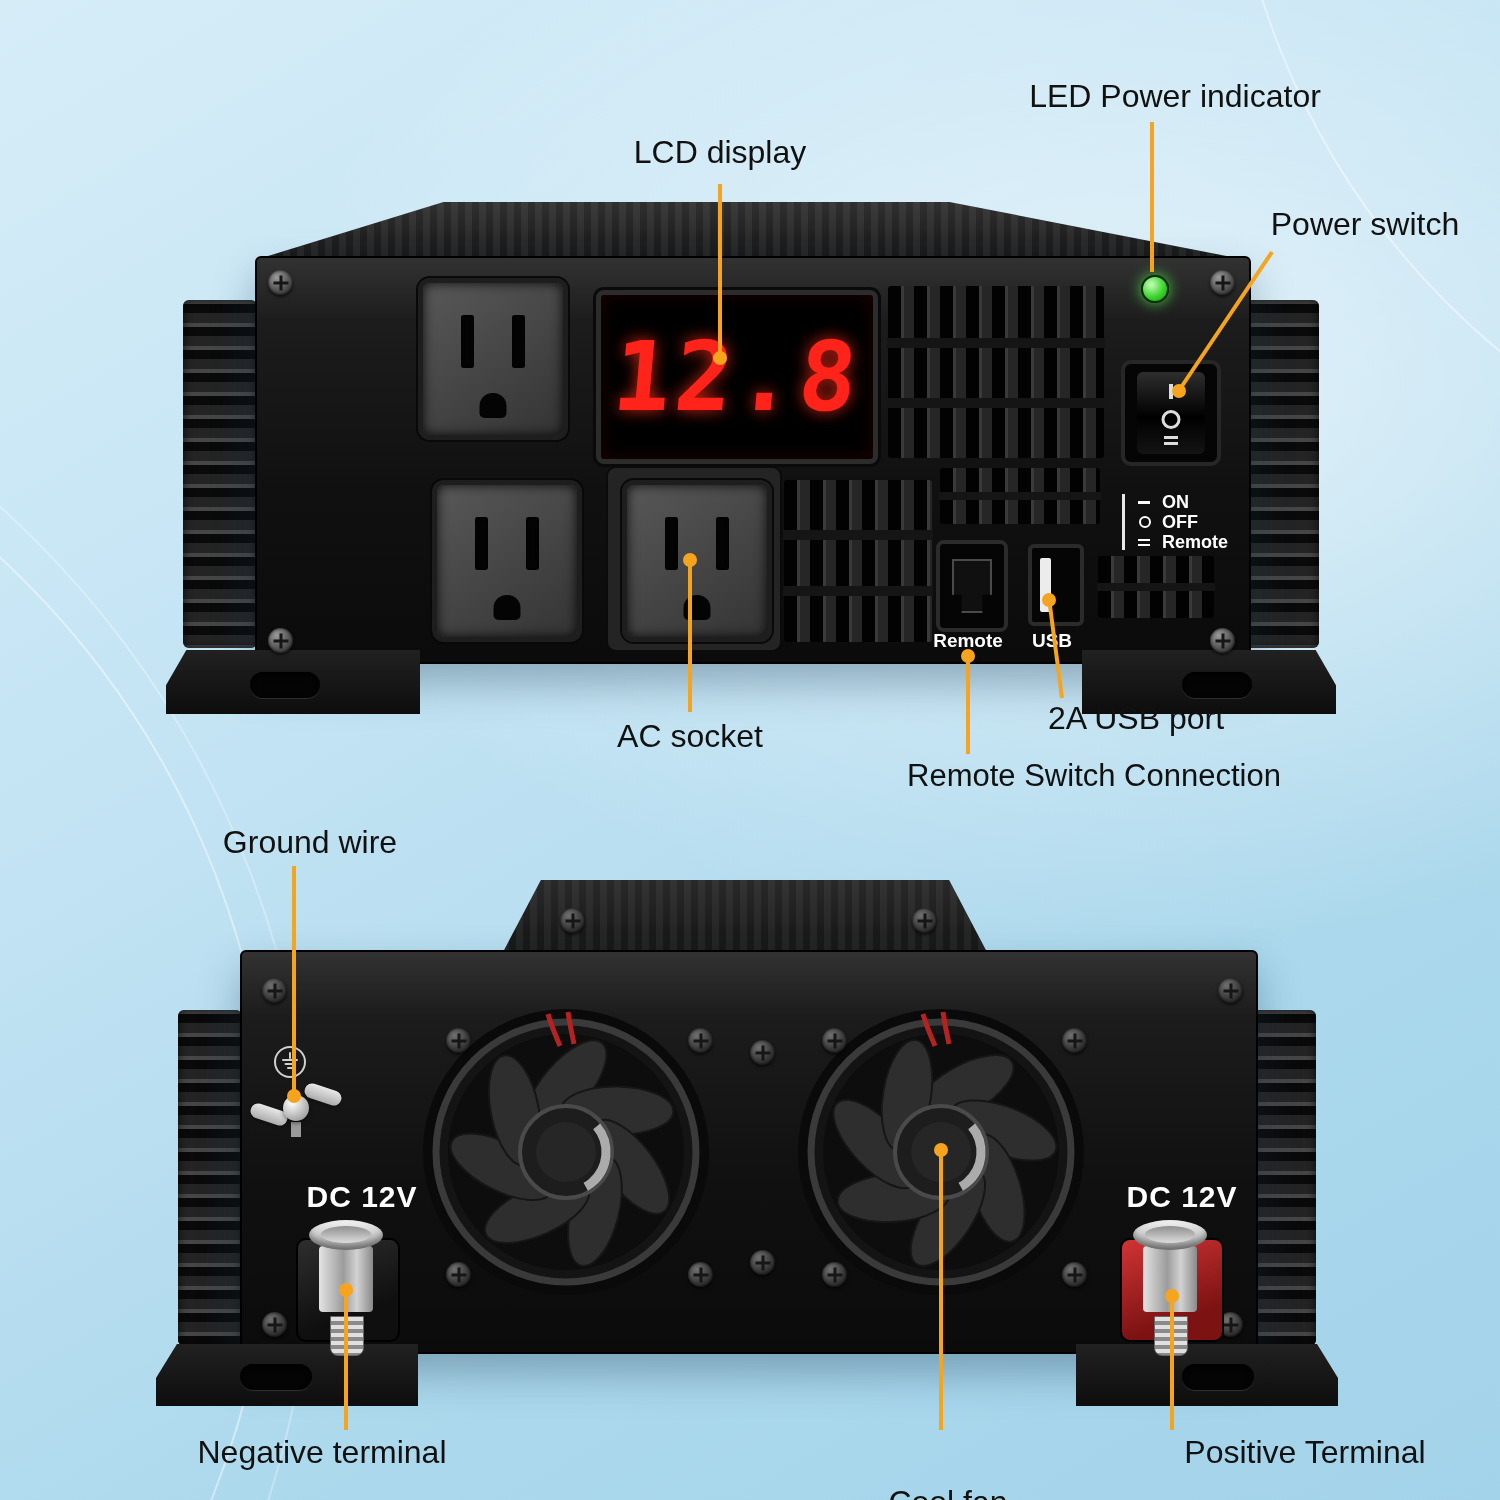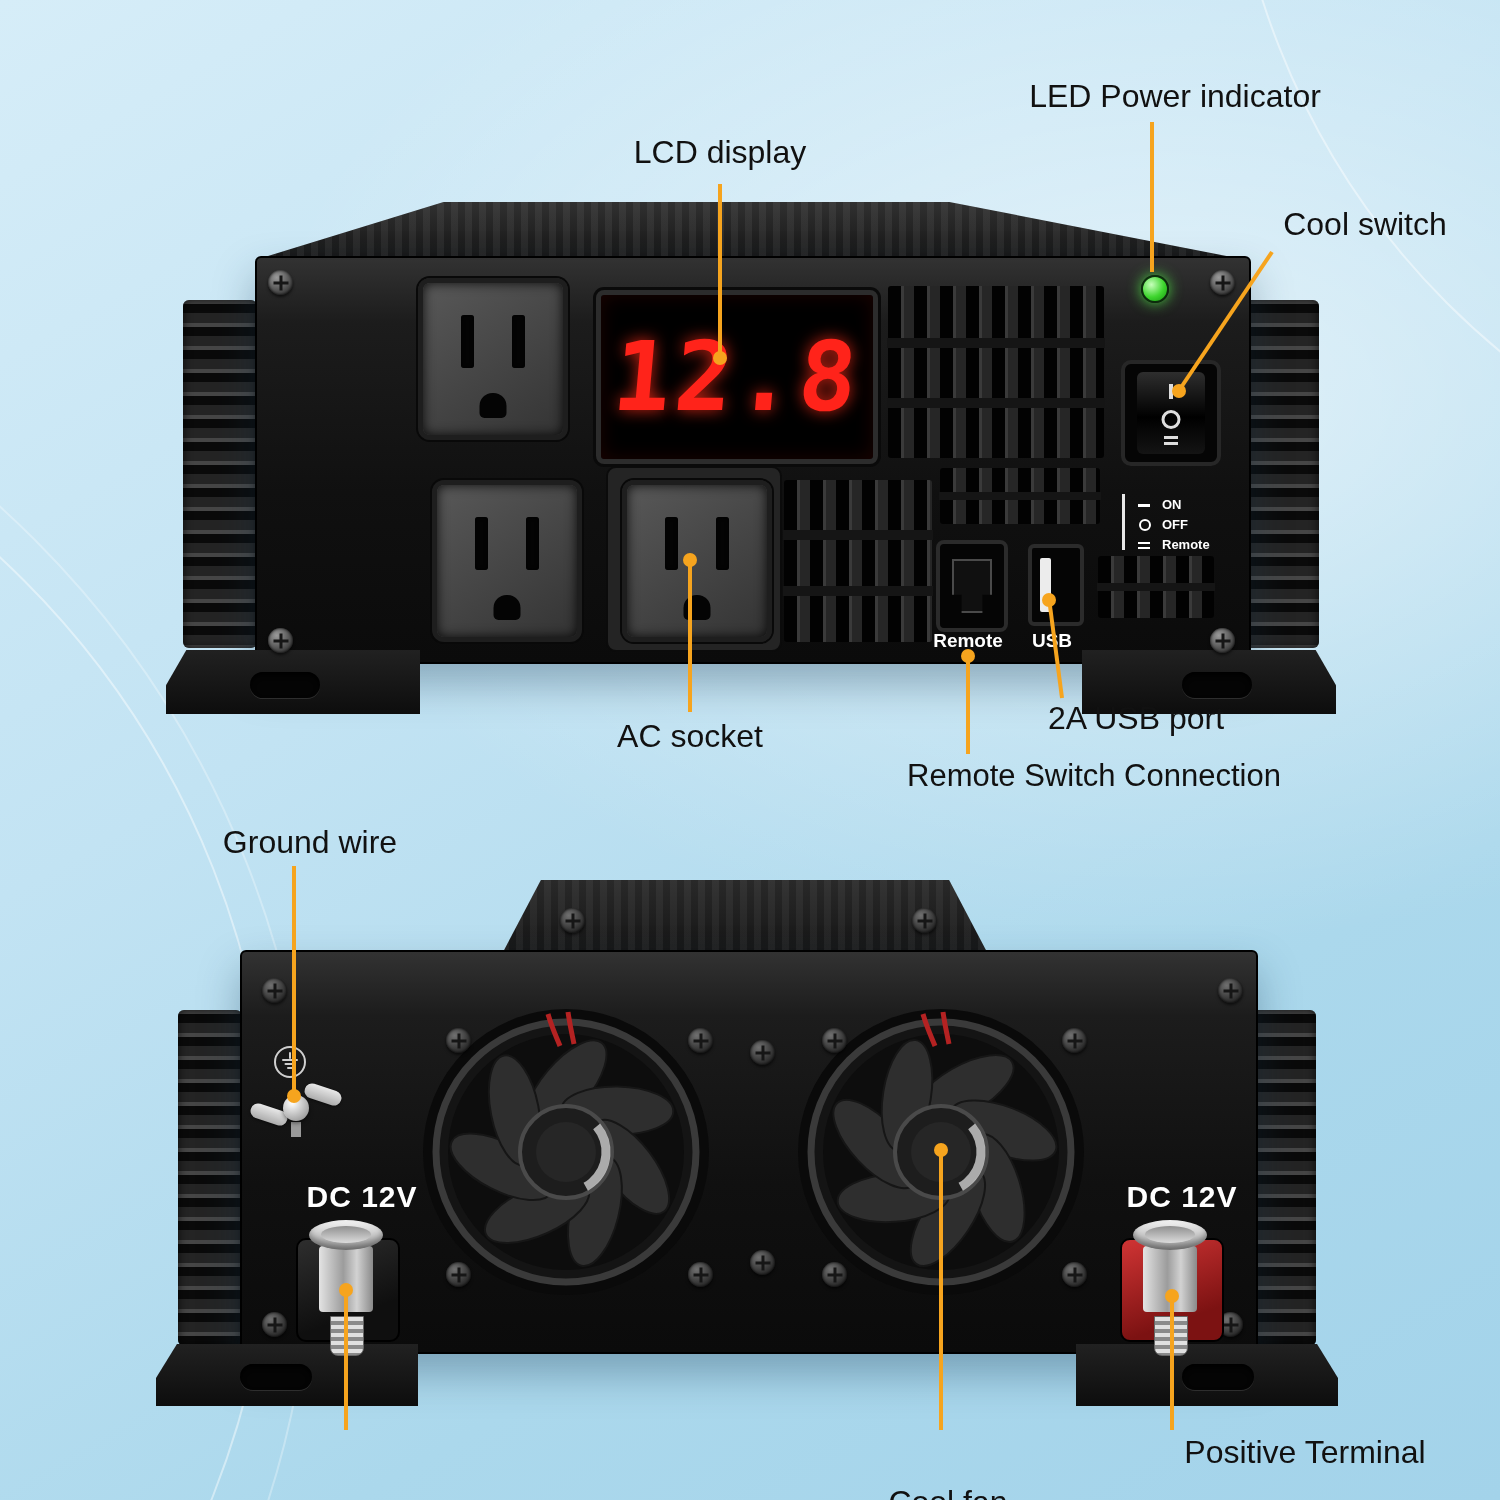--- a/index.html
+++ b/index.html
@@ -52,21 +52,21 @@
     background:radial-gradient(circle at 35% 32%, #c6ffba, #3ed52e 55%, #169410);
     box-shadow:0 0 14px rgba(80,230,70,.9);}
   .rocker{position:absolute;background:#050505;border:4px solid #272727;border-radius:10px;}
   .rocker .key{position:absolute;left:12px;right:12px;top:8px;bottom:8px;border-radius:6px;
     background:linear-gradient(180deg,#2e2e2e,#000 55%,#141414);}
   .rocker .m-bar{position:absolute;left:50%;top:12px;width:4px;height:15px;background:#ddd;transform:translateX(-50%);}
   .rocker .m-ring{position:absolute;left:50%;top:38px;width:13px;height:13px;border:3px solid #ddd;border-radius:50%;transform:translateX(-50%);}
   .rocker .m-dbar{position:absolute;left:50%;top:64px;width:14px;height:3px;background:#ddd;transform:translateX(-50%);box-shadow:0 6px 0 #ddd;}
   .legend{position:absolute;color:#fff;}
   .legend .bracket{position:absolute;left:-14px;top:2px;width:3px;height:56px;background:#e8e8e8;}
-  .legend .lrow{display:flex;align-items:flex-end;gap:8px;height:20px;font-weight:700;font-size:13px;}
+  .legend .lrow{display:flex;align-items:center;gap:8px;height:20px;font-weight:700;font-size:18px;}
   .sym{position:relative;width:18px;height:14px;flex:0 0 18px;}
   .sym.on::before{content:"";position:absolute;left:2px;top:6px;width:12px;height:3px;background:#fff;}
   .sym.off::before{content:"";position:absolute;left:3px;top:1px;width:8px;height:8px;border:2px solid #fff;border-radius:50%;}
   .sym.rem::before{content:"";position:absolute;left:2px;top:4px;width:12px;height:2px;background:#fff;box-shadow:0 5px 0 #fff;}
   .jack{position:absolute;background:#050505;border:4px solid #2b2b2b;border-radius:8px;}
   .jack .hole{position:absolute;left:50%;top:50%;transform:translate(-50%,-50%);width:36px;height:50px;
     background:#101010;border:2px solid #4a4a4a;
     clip-path:polygon(0 0,100% 0,100% 66%,76% 66%,76% 100%,24% 100%,24% 66%,0 66%);}
   .usb{position:absolute;background:#050505;border:4px solid #2b2b2b;border-radius:6px;}
   .usb .tongue{position:absolute;left:8px;top:10px;bottom:10px;width:11px;background:#ececec;border-radius:2px;}
@@ -359,21 +359,22 @@
     <line x1="346" y1="1430" x2="346" y2="1296"></line>
       <circle cx="346" cy="1290" r="7"></circle>
     <line x1="941" y1="1430" x2="941" y2="1156"></line>
       <circle cx="941" cy="1150" r="7"></circle>
     <line x1="1172" y1="1430" x2="1172" y2="1302"></line>
       <circle cx="1172" cy="1296" r="7"></circle>
   </svg>
 
   <div class="label" style="left:980px;top:78px;width:390px;">LED Power indicator</div>
   <div class="label" style="left:600px;top:134px;width:240px;">LCD display</div>
-  <div class="label" style="left:1240px;top:206px;width:250px;">Cool switch</div>
+  <div class="label" style="left:1240px;top:206px;width:250px;">Power switch</div>
   <div class="label" style="left:578px;top:718px;width:224px;text-align:center;">AC socket</div>
   <div class="label" style="left:1024px;top:700px;width:224px;">2A USB port</div>
   <div class="label small" style="left:906px;top:758px;width:376px;">Remote Switch Connection</div>
   <div class="label" style="left:196px;top:824px;width:228px;">Ground wire</div>
+  <div class="label" style="left:162px;top:1434px;width:320px;">Negative terminal</div>
   <div class="label" style="left:860px;top:1484px;width:176px;">Cool fan</div>
   <div class="label" style="left:1140px;top:1434px;width:330px;">Positive Terminal</div>
 
 </div>
 
 </body></html>

